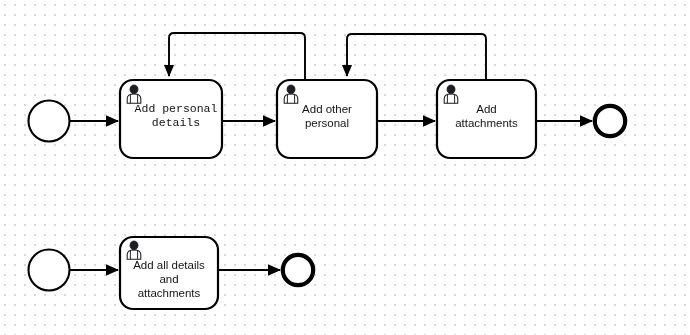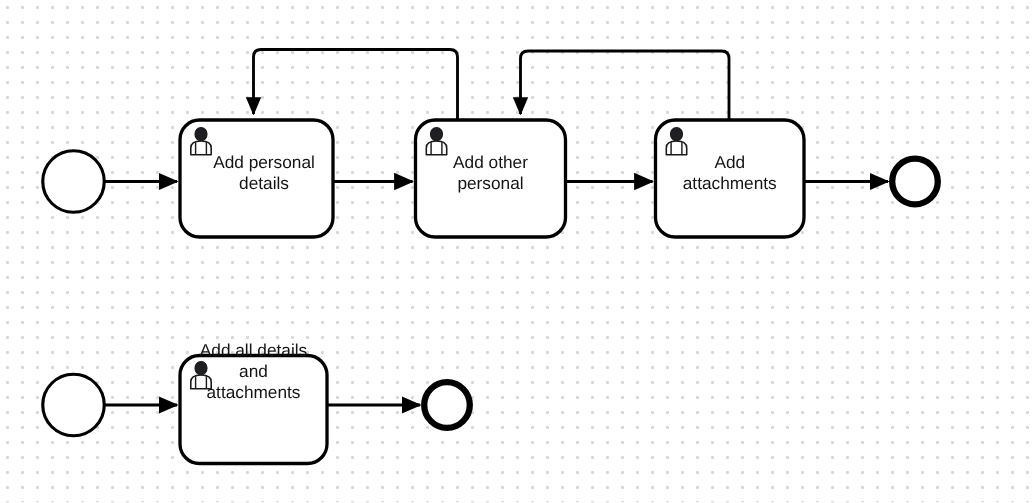--- a/index.html
+++ b/index.html
@@ -92,26 +92,26 @@
     <line x1="70" y1="270" x2="118" y2="270" stroke="#000000" stroke-width="1.9" marker-end="url(#arrowFilled)"></line>
 
     <rect x="120" y="237" width="98" height="72" rx="13" ry="13" fill="#ffffff" stroke="#000000" stroke-width="2.2"></rect>
     <use href="#userIcon" x="124" y="240"></use>
 
     <line x1="218" y1="270" x2="280" y2="270" stroke="#000000" stroke-width="1.9" marker-end="url(#arrowFilled)"></line>
 
     <circle cx="298" cy="270" r="15.2" fill="#ffffff" stroke="#000000" stroke-width="4.2"></circle>
   </svg>
 
-  <div class="task-label" style="left:122px; top:102px; width:108px;">Add personal
+  <div class="task-label" style="left:122px; top:102px; width:108px;font-family:Liberation Mono, monospace;">Add personal
 details</div>
 
   <div class="task-label" style="left:279px; top:102px; width:96px;">Add other
 personal</div>
 
   <div class="task-label" style="left:439px; top:102px; width:95px;">Add
 attachments</div>
 
-  <div class="task-label" style="left:122px; top:227px; width:94px;">Add all details
+  <div class="task-label" style="left:122px; top:258px; width:94px;">Add all details
 and
 attachments</div>
 
 </div>
 
 </body></html>

